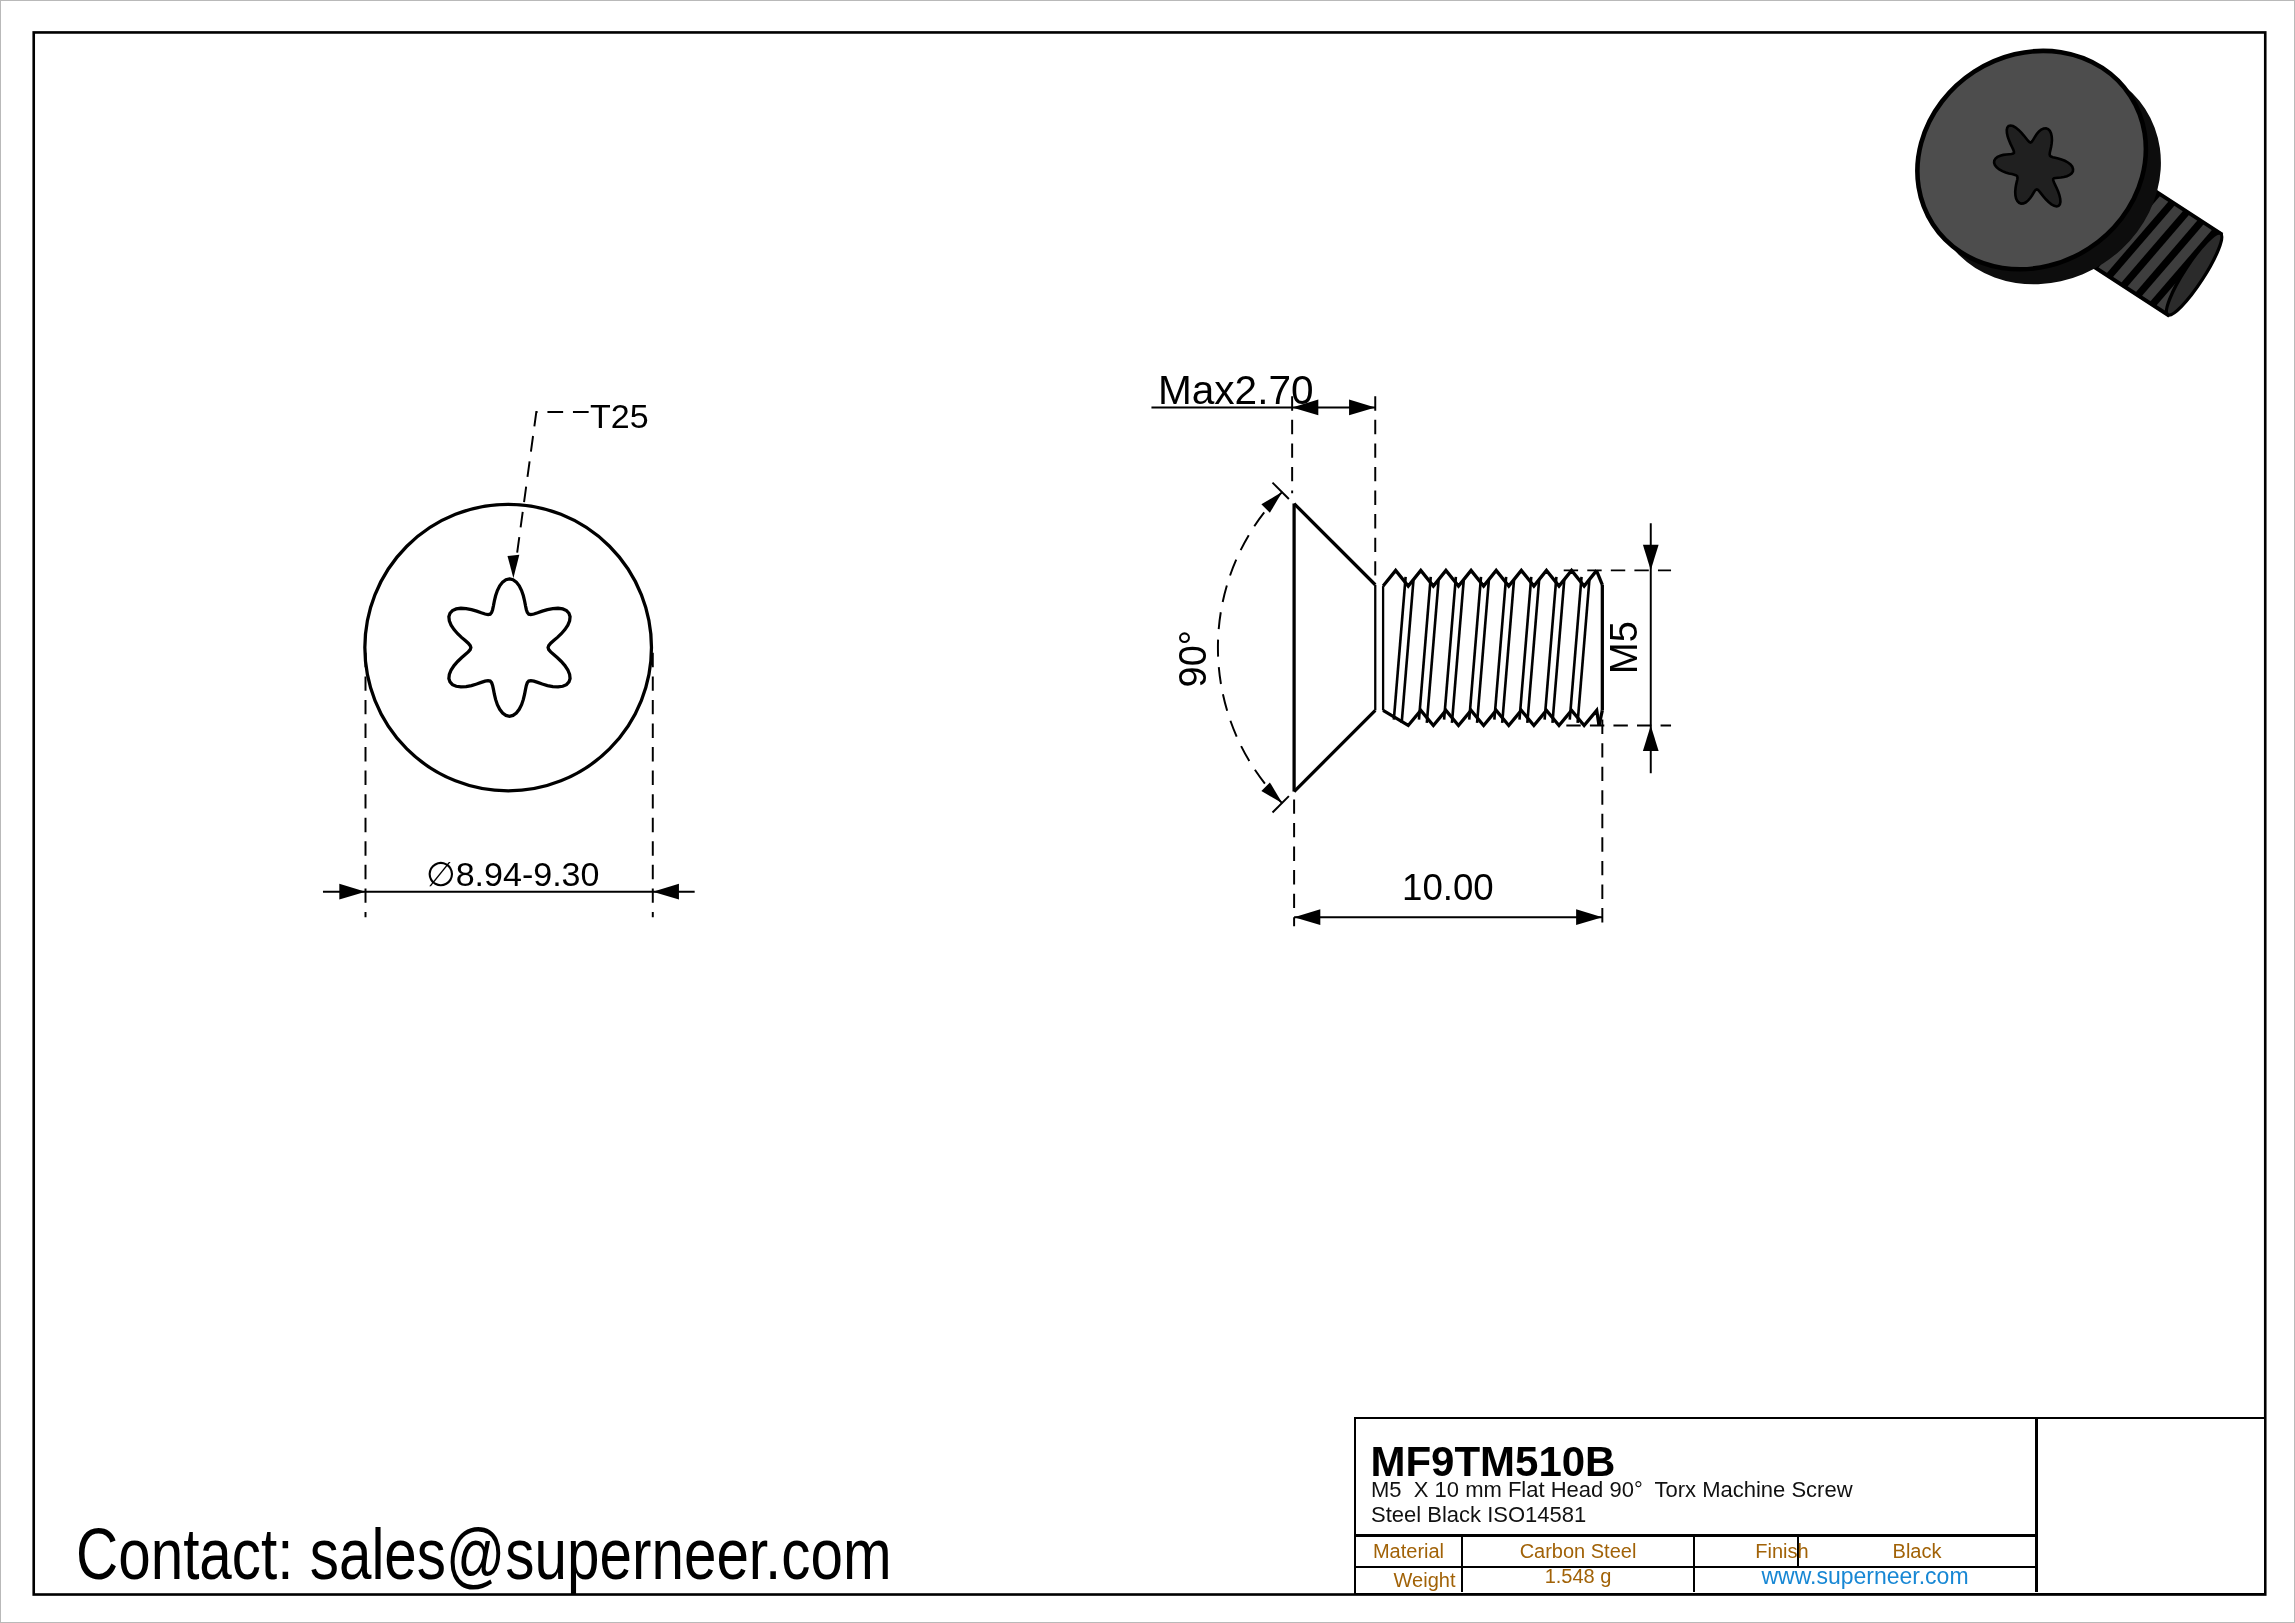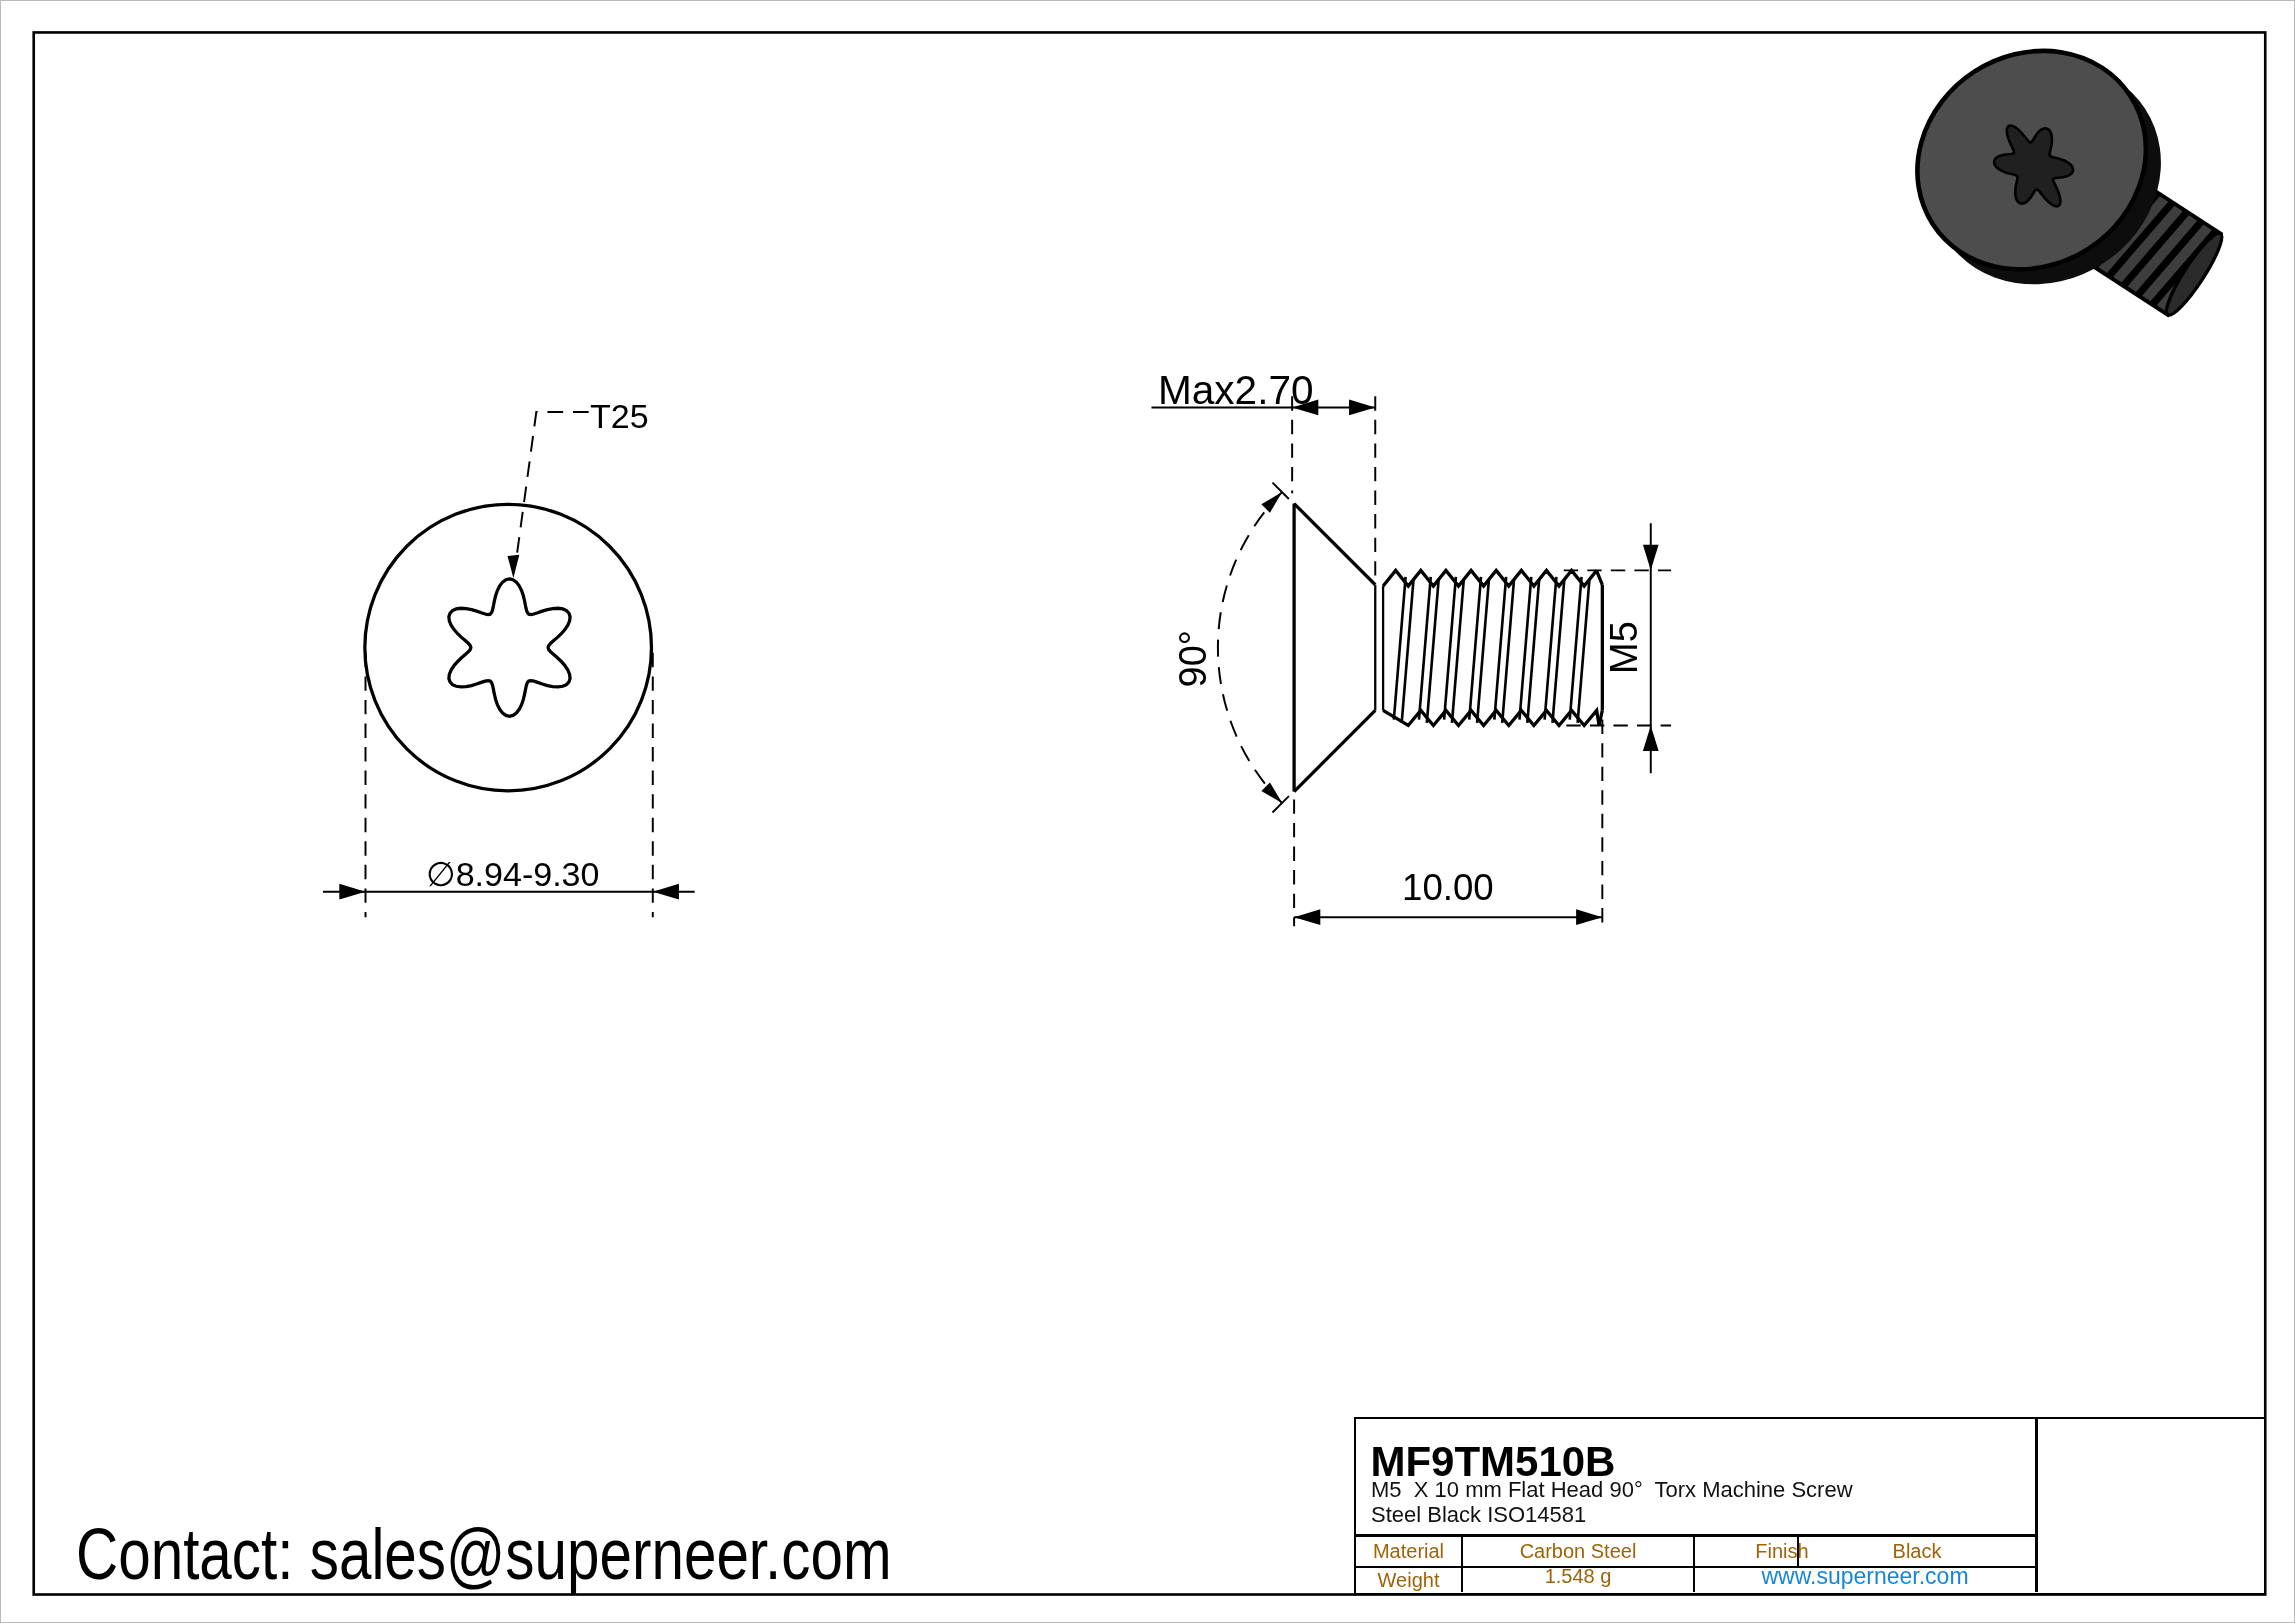--- a/index.html
+++ b/index.html
@@ -186,21 +186,21 @@
 
     <div class="tb-part">MF9TM510B</div>
     <div class="tb-desc" style="top:58px;">M5  X 10 mm Flat Head 90°  Torx Machine Screw</div>
     <div class="tb-desc" style="top:83px;">Steel Black ISO14581</div>
 
     <div class="tb-cell" style="left:0;top:118px;width:105px;height:29px;">Material</div>
     <div class="tb-cell" style="left:107px;top:118px;width:230px;height:29px;">Carbon Steel</div>
     <div class="tb-cell" style="left:339px;top:118px;width:102px;height:29px;padding-left:36px;">Finish</div>
     <div class="tb-cell" style="left:443px;top:118px;width:236px;height:29px;">Black</div>
 
-    <div class="tb-cell" style="left:0;top:149px;width:105px;height:24px;">Weight</div>
+    <div class="tb-cell" style="left:0;top:149px;width:105px;height:24px;padding-left:16px;">Weight</div>
     <div class="tb-cell" style="left:107px;top:149px;width:230px;height:16px;">1.548 g</div>
     <div class="tb-cell tb-link" style="left:339px;top:149px;width:340px;height:16px;">www.superneer.com</div>
 
   </div>
 
   <div class="contact">Contact: sales@superneer.com</div>
 
 </div>
 
 

